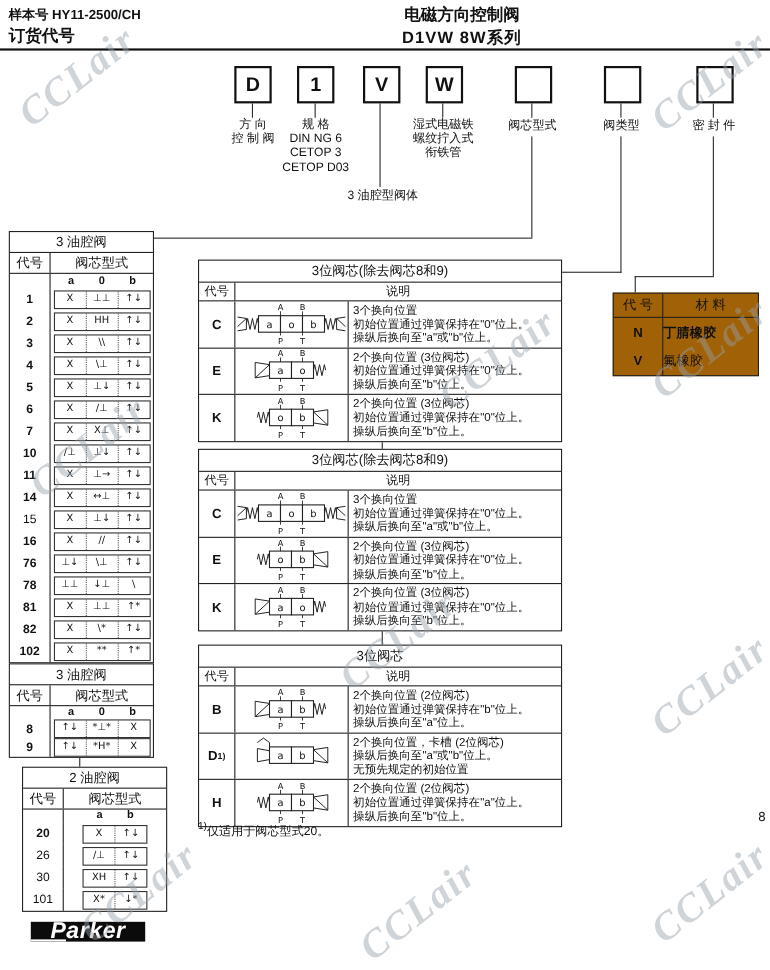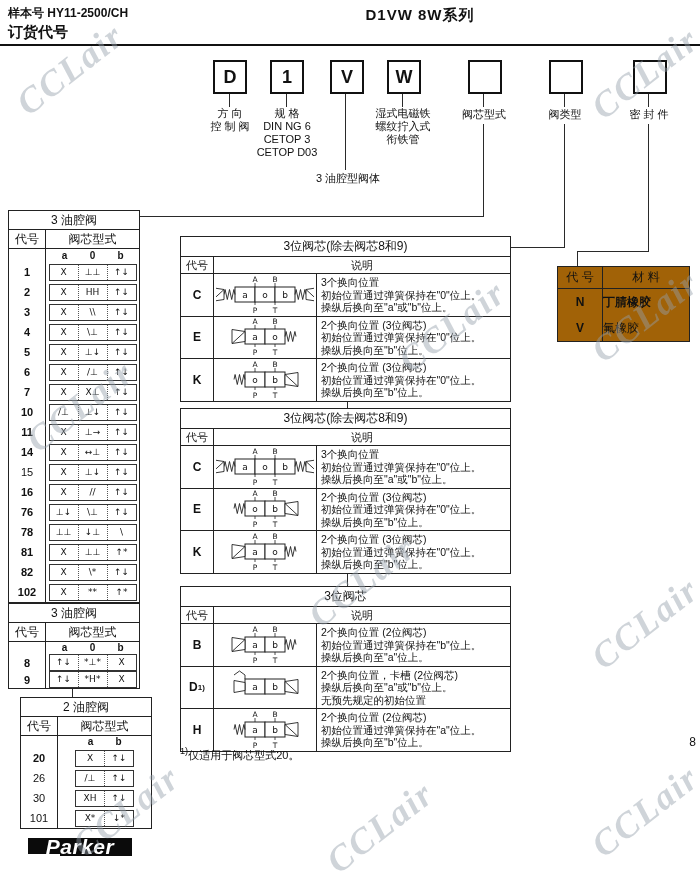--- a/index.html
+++ b/index.html
@@ -69,20 +69,21 @@
 </head>
 <body>
 
 <div class="page" id="page">
 
   <div class="hdr-left">
     <div class="l1">样本号 HY11-2500/CH</div>
     <div class="l2">订货代号</div>
   </div>
   <div class="hdr-ctr">
+    <div class="t1">电磁方向控制阀</div>
     <div class="t2">D1VW  8W系列</div>
   </div>
   <div class="rule"></div>
 
   <div id="codes">
       <div class="codebox" style="left: 213px;">D</div>
       <div class="codebox" style="left: 270px;">1</div>
       <div class="codebox" style="left: 330px;">V</div>
       <div class="codebox" style="left: 387px;">W</div>
       <div class="codebox" style="left: 468px;"></div>

